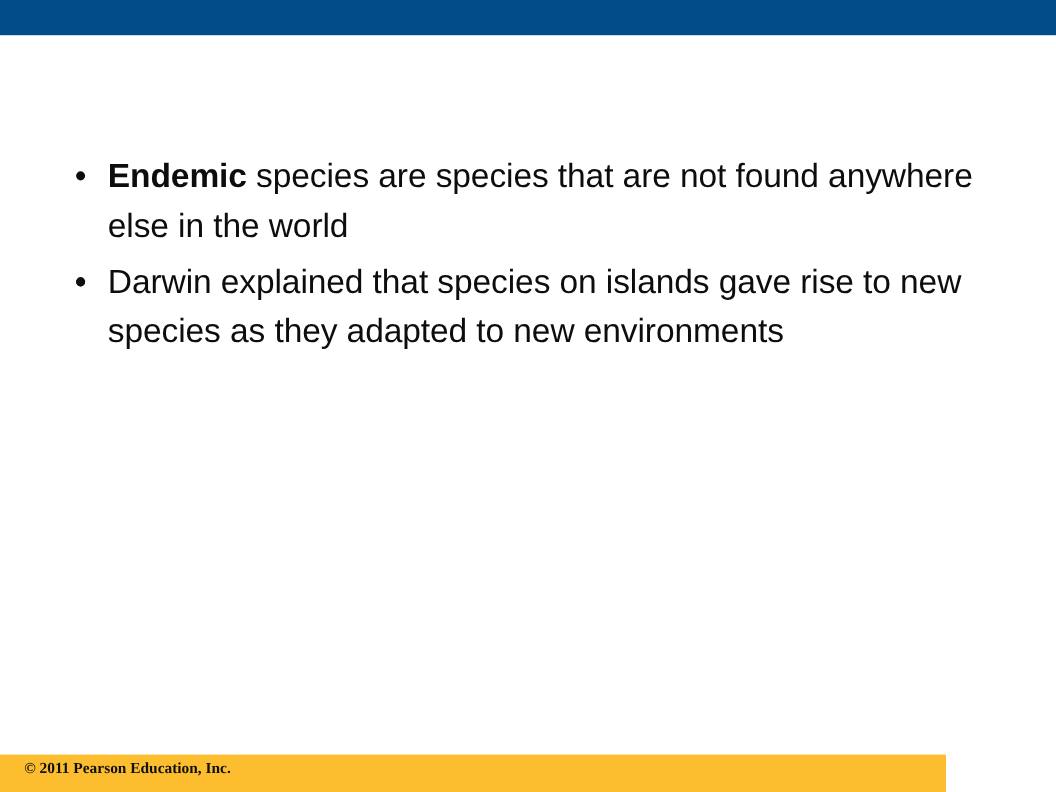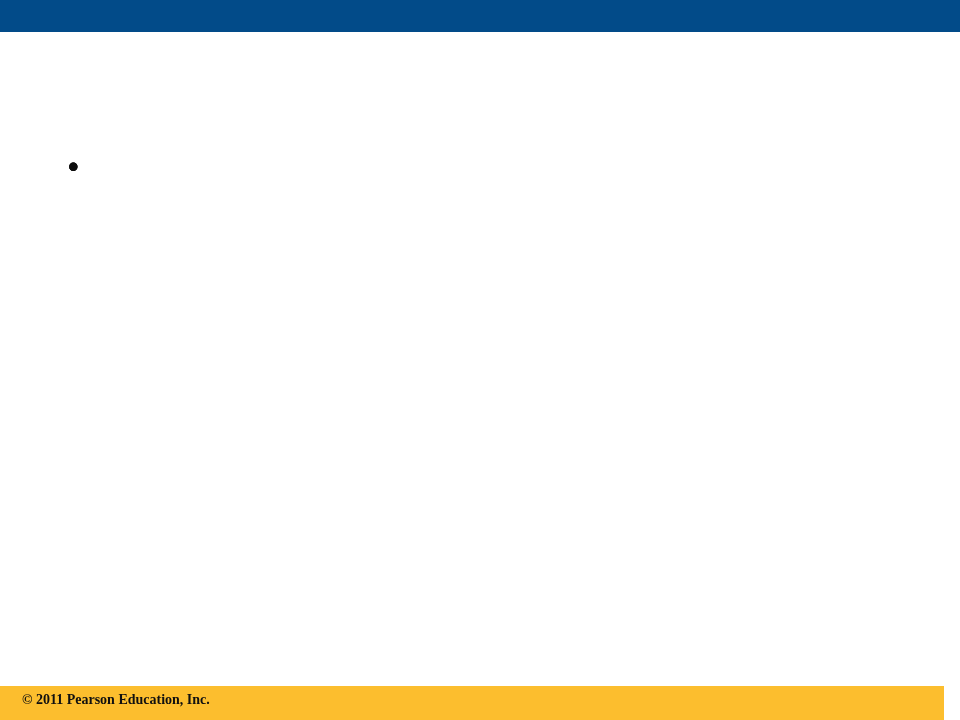--- a/index.html
+++ b/index.html
@@ -76,21 +76,21 @@
   .bullet-text {
     display: inline;
   }
   .lead-bold {
     font-weight: bold;
   }
   .footer-bar {
     position: absolute;
     left: 0;
     bottom: 0;
-    width: 944px;
+    width: 860px;
     height: 34px;
     background: #FCBE2E;
   }
   .footer-text {
     position: absolute;
     left: 22px;
     top: 6px;
     font-family: "Liberation Serif", serif;
     font-size: 14px;
     font-weight: bold;
@@ -107,28 +107,30 @@
 
   <div class="title-area">
     <h1 class="slide-title"></h1>
   </div>
 
   <div class="body-area">
     <ul class="bullet-list">
 
       <li class="bullet-item">
         <span class="bullet-marker">•</span>
+        <span class="bullet-text"><span class="lead-bold">Endemic</span><span> species are species that are not found anywhere else in the world</span></span>
       </li>
 
       <li class="bullet-item">
         <span class="bullet-marker">•</span>
       </li>
 
       <li class="bullet-item">
         <span class="bullet-marker">•</span>
+        <span class="bullet-text"><span>Darwin explained that species on islands gave rise to new species as they adapted to new environments</span></span>
       </li>
 
     </ul>
   </div>
 
   <div class="footer-bar">
     <span class="footer-text">© 2011 Pearson Education,  Inc.</span>
   </div>
 
 </div>

